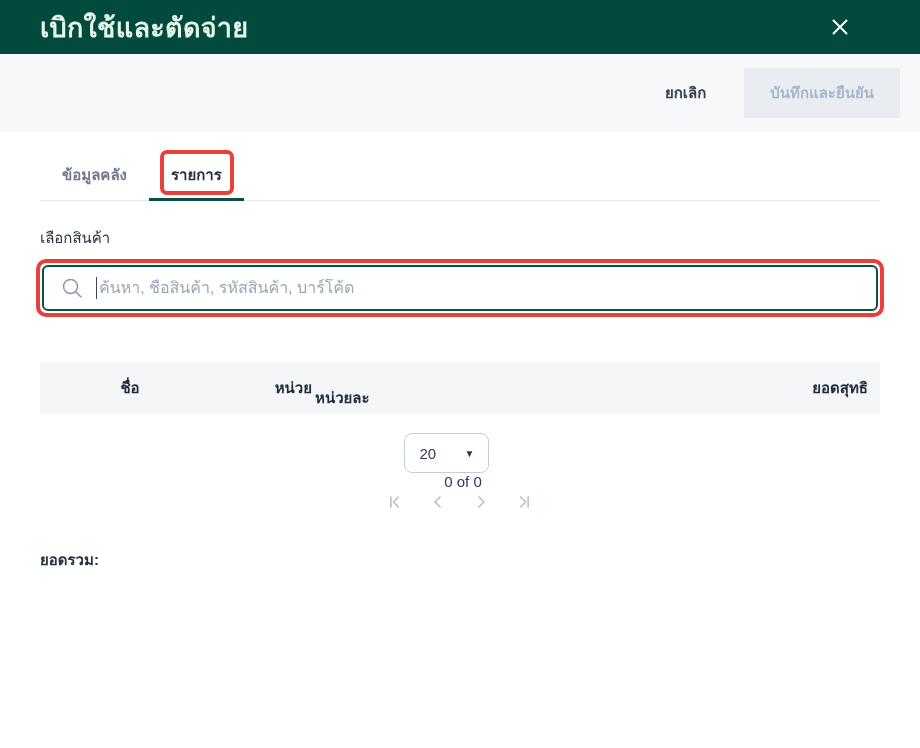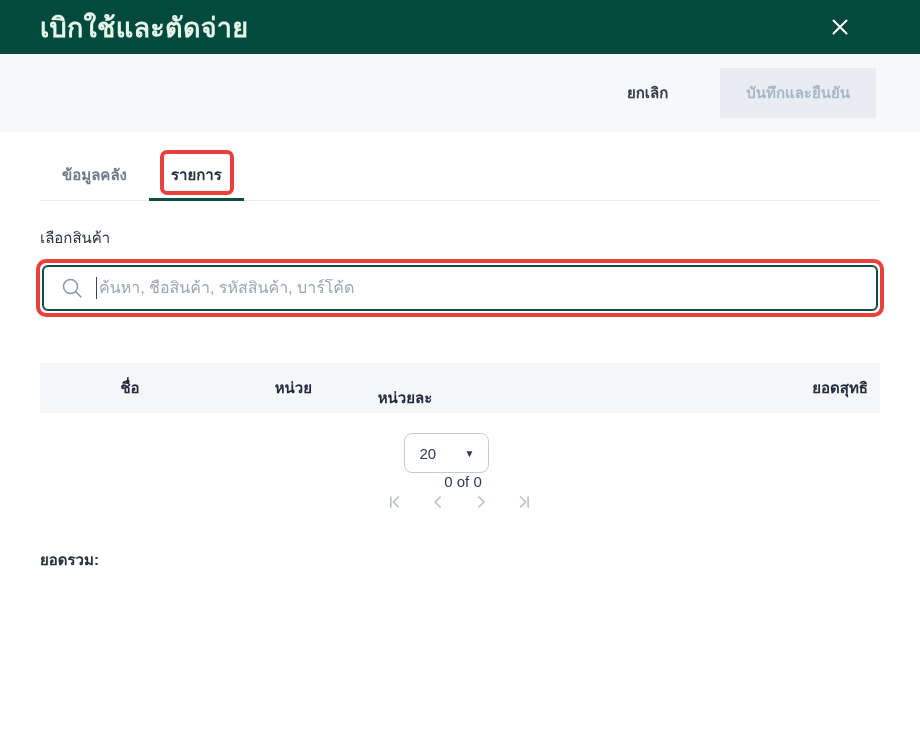--- a/index.html
+++ b/index.html
@@ -9,21 +9,21 @@
 
   
   .header { height:54px; background:#02493e; display:flex; align-items:center;
             justify-content:space-between; padding:0 66px 0 40px; }
   .header-title { color:#e4f4e6; font-size:27px; font-weight:bold; letter-spacing:.3px; }
   .close-btn { background:none; border:none; cursor:pointer; width:28px; height:28px;
                display:flex; align-items:center; justify-content:center; }
 
   
   .toolbar { height:78px; background:#f7f8fa; display:flex; align-items:center;
-             justify-content:flex-end; gap:52px; padding-right:44px; }
+             justify-content:flex-end; gap:38px; padding-right:20px; }
   .btn-cancel { background:none; border:none; color:#323d4f; font-size:15px;
                 font-weight:bold; cursor:pointer; font-family:inherit; }
   .btn-save { background:#e9edf2; border:none; color:#a9b6ca; font-size:15px;
               font-weight:bold; padding:13px 26px; border-radius:0; font-family:inherit; }
 
   
   .tabs { margin:17px 40px 0 40px; display:flex; border-bottom:1px solid #e8eaee; }
   .tab { position:relative; padding:14px 22px 13px; font-size:15px; font-weight:bold;
          color:#6f7a8b; cursor:pointer; background:none; border:none; font-family:inherit; }
   .tab.active { color:#25303e; }
@@ -45,21 +45,21 @@
   .search-input::placeholder { color:#9aa6b6; opacity:1; }
 
   
   .table-head { margin:46px 40px 0 40px; height:50px; background:#f4f6f8;
                 display:flex; align-items:center; font-size:15px; font-weight:bold;
                 color:#1f2a3d; }
   .th { white-space:nowrap; }
   .th-name { width:180px; text-align:center; }
   .th-qty { width:170px; text-align:right; }
   .th-unit { width:95px; text-align:right; padding-right:3px; }
-  .th-per-unit { width:180px; text-align:center;margin-top:20px; }
+  .th-per-unit { width:180px; text-align:left;margin-top:20px; }
   .th-net { flex:1; text-align:right; padding-right:12px; }
 
   
   .pagination { margin:20px 40px 0 40px; display:flex; align-items:center;
                 justify-content:flex-end; padding-right:28px;flex-direction:column; }
   .page-size { width:85px; height:40px; border:1px solid #c3cdd9; border-radius:8px;
                display:flex; align-items:center; justify-content:space-between;
                padding:0 13px 0 15px; color:#2e3a59; font-size:15px; cursor:pointer;
                background:#fff; }
   .page-size .arrow { font-size:10px; color:#2e3a59; }

